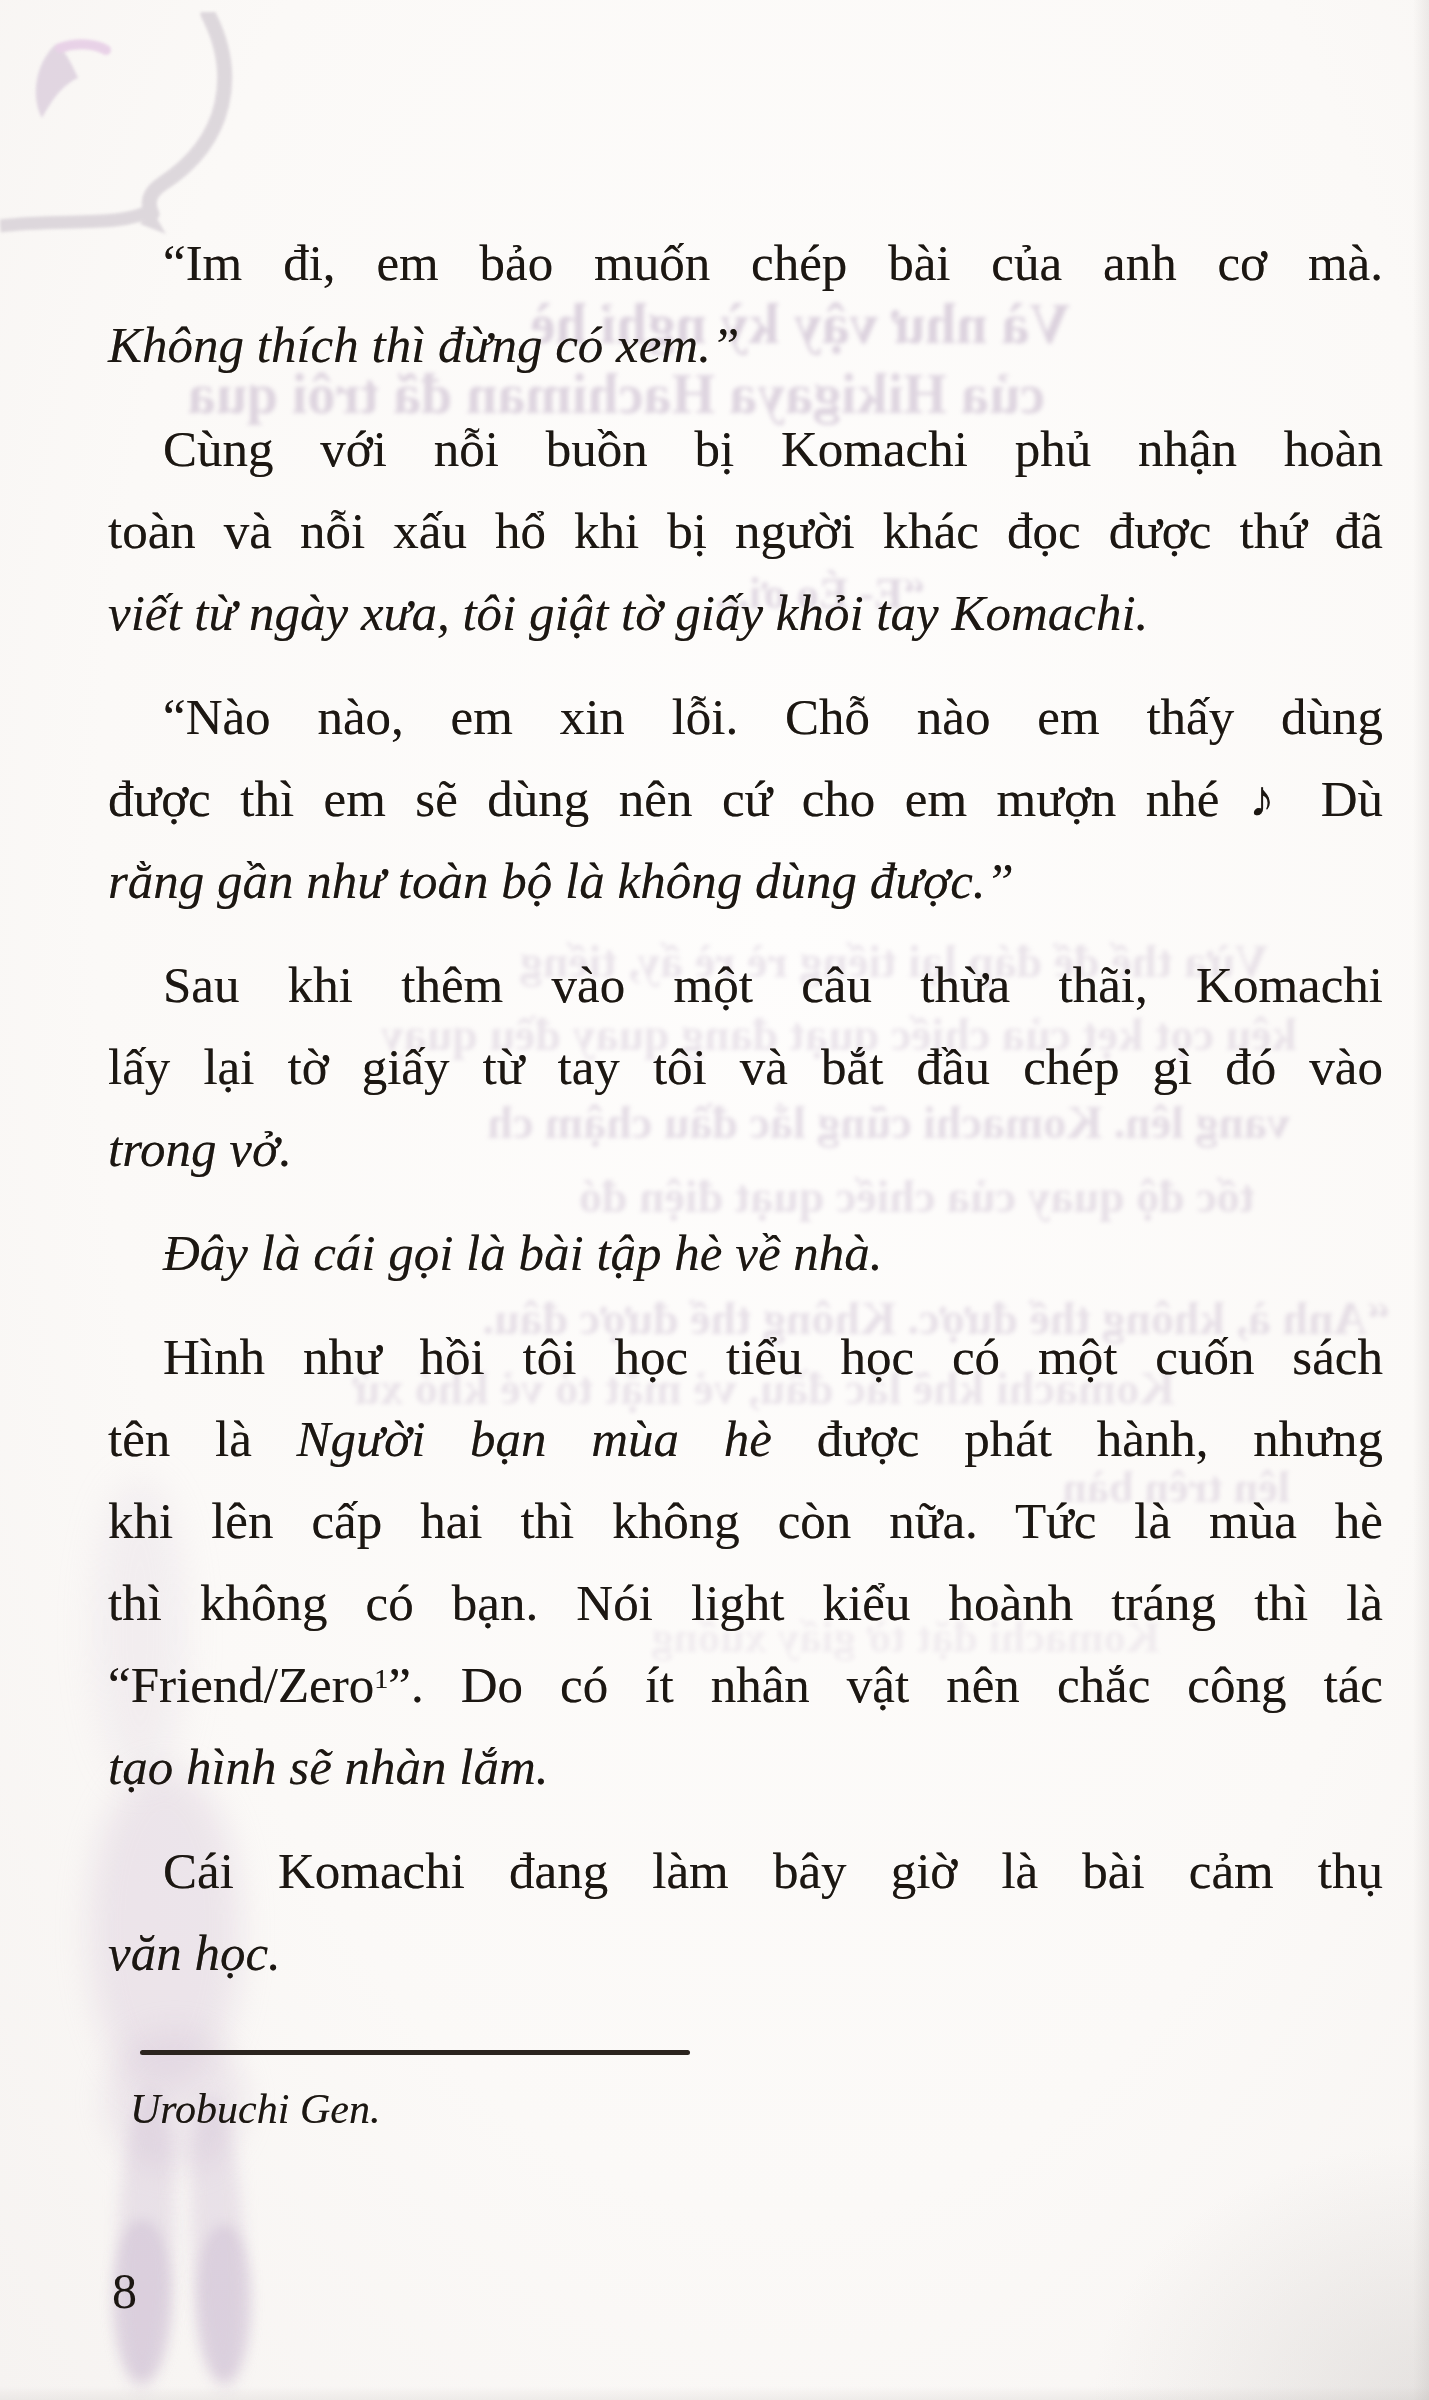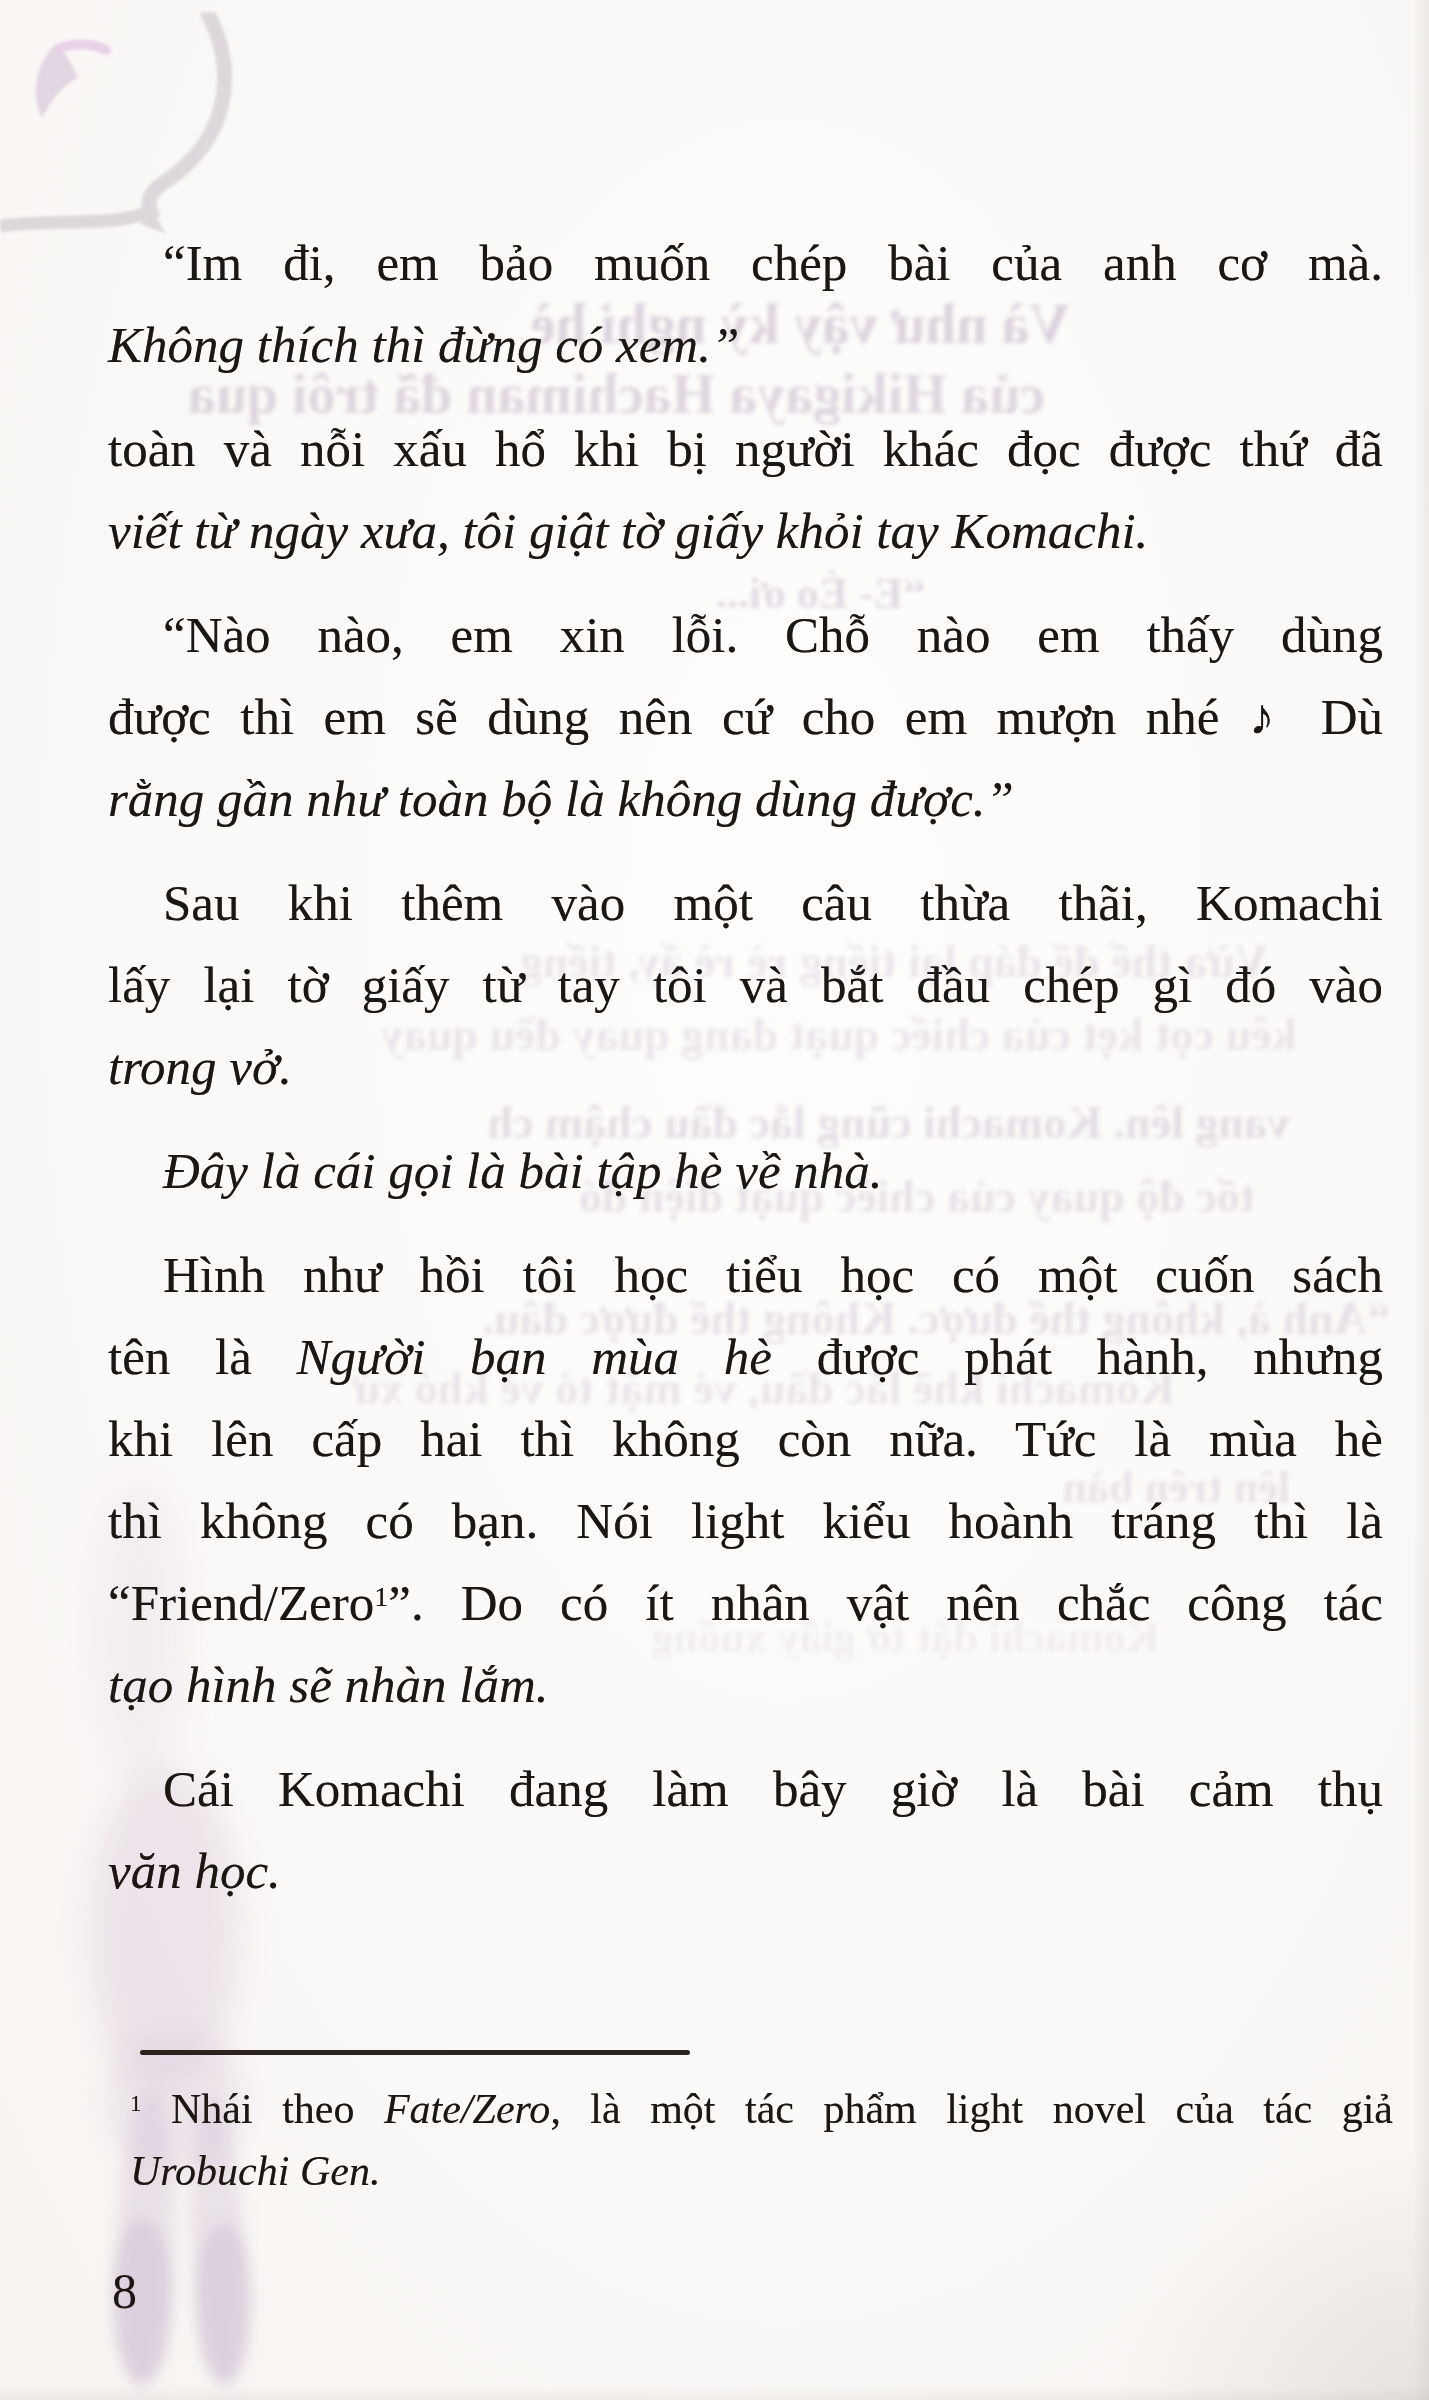--- a/index.html
+++ b/index.html
@@ -88,20 +88,21 @@
     <div class="blob" style="left:112px;top:2220px;width:60px;height:160px;background:rgba(190,170,200,.30);filter:blur(6px);"></div>
     <div class="blob" style="left:196px;top:2225px;width:56px;height:155px;background:rgba(190,170,200,.30);filter:blur(6px);"></div>
   </div>
 
   <div class="text-block" id="text-block">
       <div class="para">
         <div class="line first"><span>“Im đi, em bảo muốn chép bài của anh cơ mà.</span></div>
         <div class="line last"><span>Không thích thì đừng có xem.”</span></div>
       </div>
       <div class="para">
+        <div class="line first"><span>Cùng với nỗi buồn bị Komachi phủ nhận hoàn</span></div>
         <div class="line"><span>toàn và nỗi xấu hổ khi bị người khác đọc được thứ đã</span></div>
         <div class="line last"><span>viết từ ngày xưa, tôi giật tờ giấy khỏi tay Komachi.</span></div>
       </div>
       <div class="para">
         <div class="line first"><span>“Nào nào, em xin lỗi. Chỗ nào em thấy dùng</span></div>
         <div class="line"><span>được thì em sẽ dùng nên cứ cho em mượn nhé ♪ Dù</span></div>
         <div class="line last"><span>rằng gần như toàn bộ là không dùng được.”</span></div>
       </div>
       <div class="para">
         <div class="line first"><span>Sau khi thêm vào một câu thừa thãi, Komachi</span></div>
@@ -120,21 +121,20 @@
         <div class="line last"><span>tạo hình sẽ nhàn lắm.</span></div>
       </div>
       <div class="para">
         <div class="line first"><span>Cái Komachi đang làm bây giờ là bài cảm thụ</span></div>
         <div class="line last"><span>văn học.</span></div>
       </div>
     </div>
 
   <div class="footnote-rule"></div>
   <div class="footnote" id="footnote">
-      <div class="line"><sup>1</sup><span> Nhái theo </span><span class="it">Fate/Zero</span><span>, là một tác phẩm light novel của tác giả</span></div>
       <div class="line last"><span>Urobuchi Gen.</span></div>
     </div>
 
   <div class="page-number">8</div>
 
   <div class="edge" style="right:0;top:0;width:16px;height:100%;background:linear-gradient(to right,rgba(185,180,178,0),rgba(185,180,178,.22));"></div>
   <div class="edge" style="left:0;bottom:0;width:100%;height:14px;background:linear-gradient(to bottom,rgba(185,180,178,0),rgba(185,180,178,.18));"></div>
   <div class="edge" style="right:0;bottom:0;width:340px;height:260px;background:radial-gradient(ellipse at 100% 100%,rgba(175,170,168,.25),rgba(175,170,168,0) 70%);"></div>
 </div>
 

